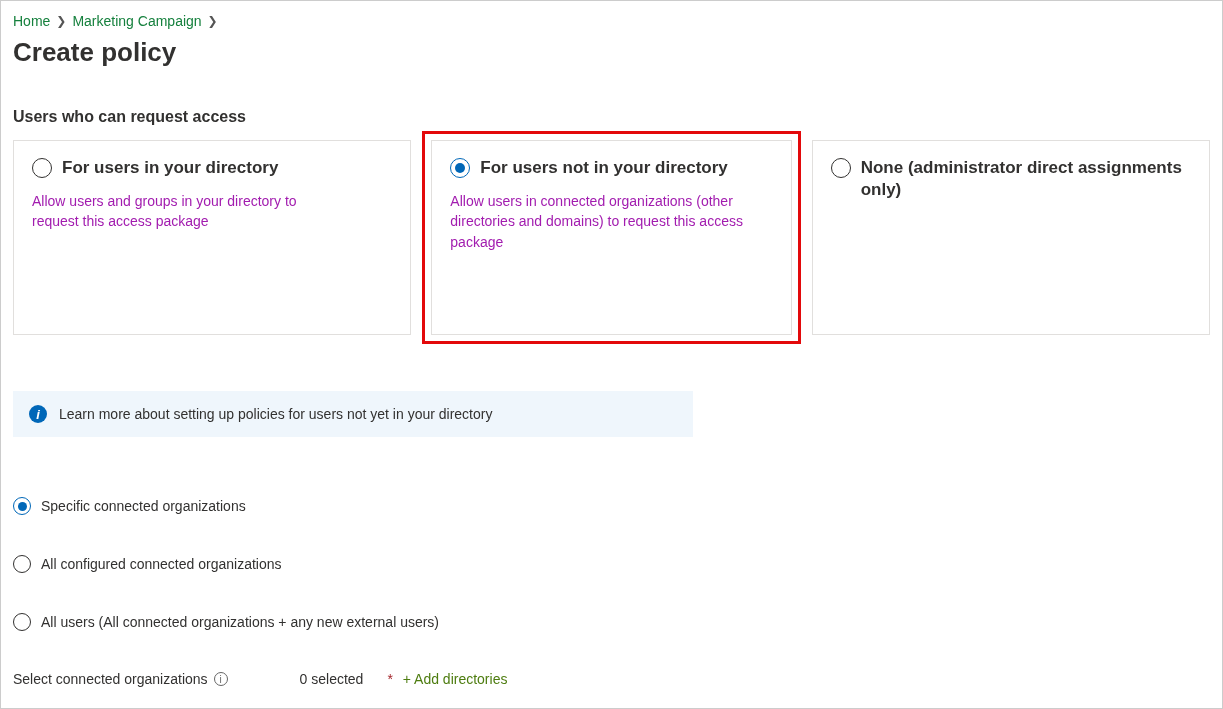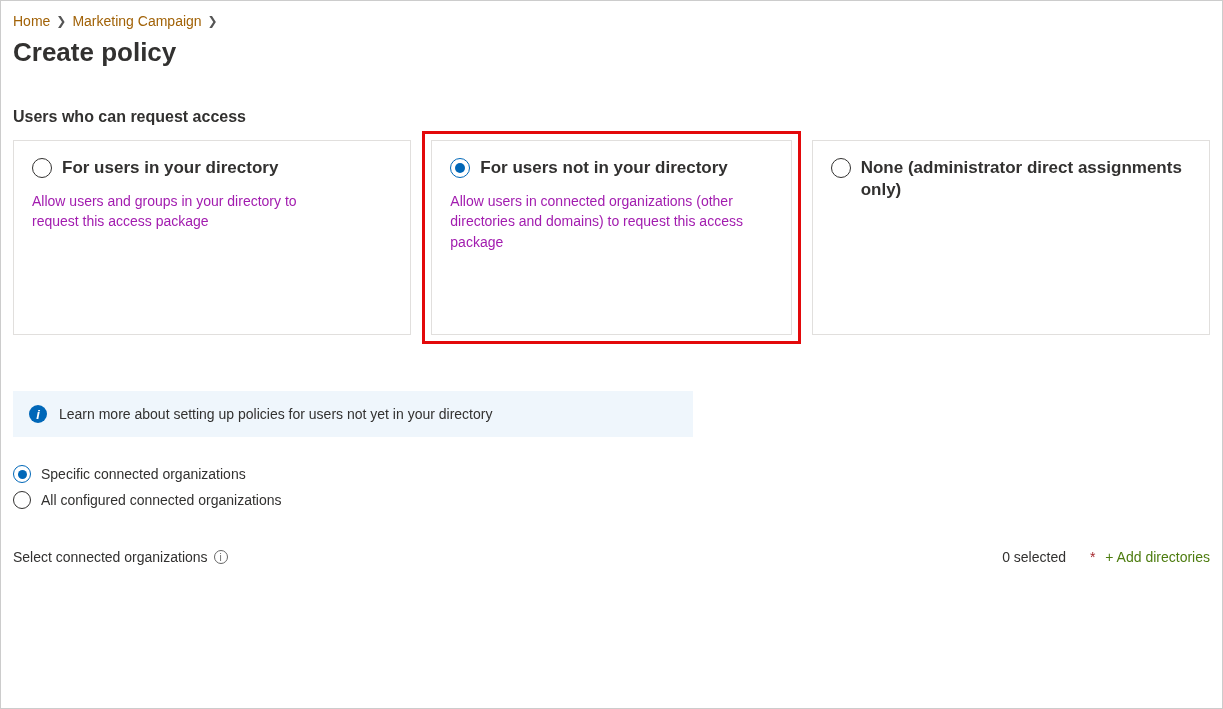--- a/index.html
+++ b/index.html
@@ -16,21 +16,21 @@
   }
   .content { padding: 8px 12px 20px 12px; }
   .breadcrumb {
     font-size: 14px;
     display: flex;
     align-items: center;
     gap: 6px;
     padding: 4px 0 2px 0;
   }
   .breadcrumb a {
-    color: #a16207;
+    color: #15803d;
     text-decoration: none;
     cursor: pointer;
   }
   .breadcrumb .sep {
     color: #555;
     font-size: 12px;
   }
   h1.page-title {
     font-size: 26px;
     font-weight: 600;
@@ -128,20 +128,21 @@
     display: flex;
     flex-direction: column;
     gap: 8px;
     margin-bottom: 40px;
   }
   .radio-row {
     display: flex;
     align-items: center;
     gap: 10px;
     cursor: pointer;
+    margin-top: 32px;
   }
   .sm-radio-outer {
     width: 18px;
     height: 18px;
     border: 1.3px solid #323130;
     border-radius: 50%;
     display: flex;
     align-items: center;
     justify-content: center;
     flex: 0 0 auto;
@@ -150,22 +151,21 @@
   .sm-radio-inner {
     width: 9px; height: 9px;
     background: #0067b8;
     border-radius: 50%;
     display: none;
   }
   .sm-radio-outer.selected .sm-radio-inner { display: block; }
   .sel-org-row {
     display: flex;
     align-items: flex-start;
-    gap: 106px;
-    justify-content: space-between;
+    gap: 72px;
   }
   .sel-org-label {
     font-size: 14px;
     color: #323130;
     display: flex;
     align-items: center;
     gap: 6px;
   }
   .info-circle-o {
     width: 14px; height: 14px;
@@ -241,20 +241,24 @@
     <div class="radio-row">
       <span class="sm-radio-outer selected">
           <span class="sm-radio-inner"></span>
         </span>
       <span>Specific connected organizations</span>
     </div>
     <div class="radio-row">
       <span class="sm-radio-outer"></span>
       <span>All configured connected organizations</span>
     </div>
+    <div class="radio-row">
+      <span class="sm-radio-outer"></span>
+      <span>All users (All connected organizations + any new external users)</span>
+    </div>
   </div>
 
   <div class="sel-org-row">
     <div class="sel-org-label">
       <span>Select connected organizations</span>
       <span class="info-circle-o">i</span>
     </div>
     <div class="sel-org-right">
       <span>0 selected</span>
       <span>

